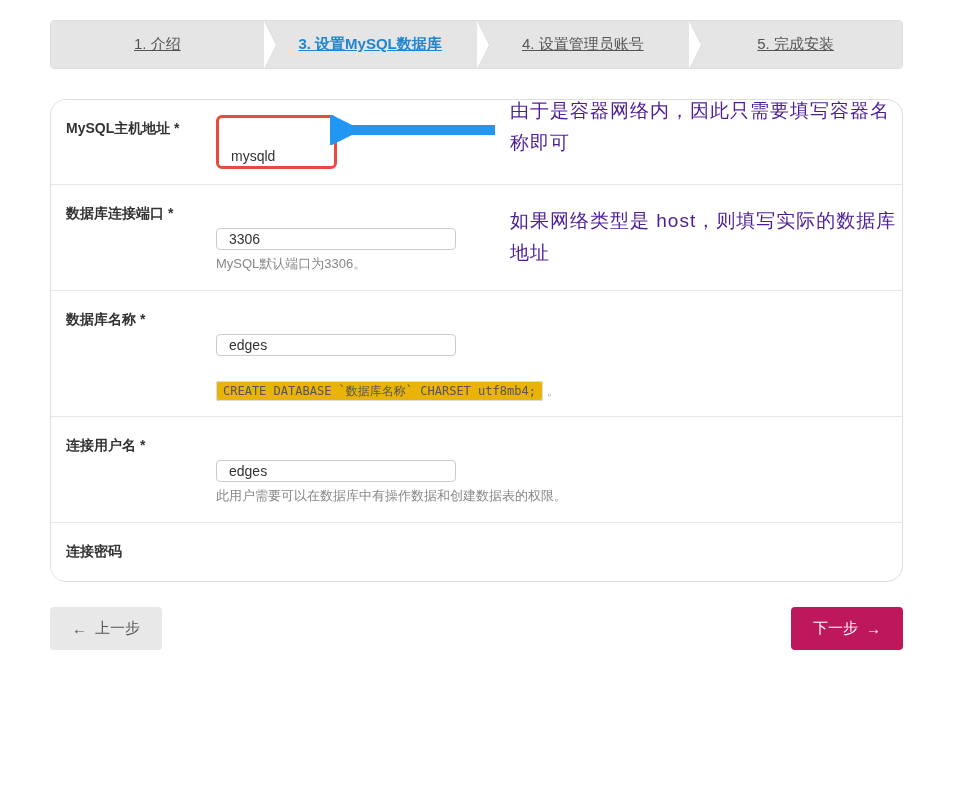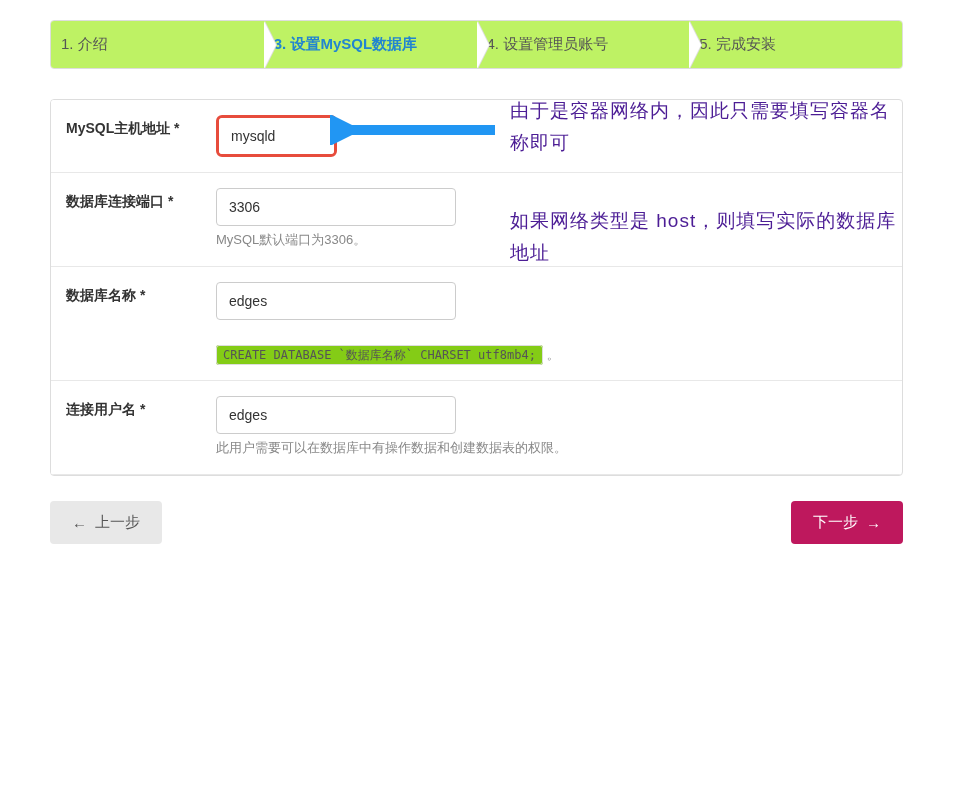--- a/index.html
+++ b/index.html
@@ -15,24 +15,26 @@
       display: flex;
       border: 1px solid #ddd;
       border-radius: 4px;
       overflow: hidden;
       margin-bottom: 30px;
       background: #fff;
     }
     .step {
       flex: 1;
       padding: 14px 10px;
+      text-align: center;
       font-size: 15px;
       color: #555;
       position: relative;
-      background: #bef264;
+      background: #e5e5e5;
+      text-decoration: underline;
     }
     .step:not(:last-child)::after {
       content: "";
       position: absolute;
       right: -12px;
       top: 0;
       width: 0;
       height: 0;
       border-top: 24px solid transparent;
       border-bottom: 24px solid transparent;
@@ -50,21 +52,21 @@
       border-bottom: 24px solid transparent;
       border-left: 12px solid #ddd;
       z-index: 1;
     }
     .step.active {
       color: #2185d0;
       font-weight: 600;
     }
     .form-container {
       border: 1px solid #ddd;
-      border-radius: 4px;
+      border-radius: 16px;
       overflow: hidden;
     }
     .form-row {
       display: flex;
       border-bottom: 1px solid #e8e8e8;
     }
     .form-row:last-child { border-bottom: none; }
     .form-label {
       width: 150px;
       padding: 20px 15px;
@@ -73,43 +75,44 @@
       color: #333;
       background: #fff;
     }
     .form-field {
       flex: 1;
       padding: 15px 15px;
       position: relative;
     }
     .form-input {
       width: 240px;
-      padding: 10px 12px;
+      padding: 2px 12px;
       border: 1px solid #ccc;
       border-radius: 4px;
       font-size: 14px;
       color: #333;
+      margin-top: 28px;
     }
     .form-input-highlight {
       border: 3px solid #e74c3c;
       border-radius: 6px;
       display: inline-block;
     }
     .form-input-highlight .form-input {
       border: none;
       width: 115px;
     }
     .help-text {
       font-size: 13px;
       color: #888;
       margin-top: 4px;
       line-height: 1.6;
     }
     .code-inline {
-      background: #84cc16;
+      background: #eab308;
       border: 1px solid #ddd;
       border-radius: 3px;
       padding: 2px 6px;
       font-family: monospace;
       font-size: 12px;
       color: #555;
     }
     .number-input-wrap {
       display: inline-flex;
       align-items: stretch;
@@ -237,20 +240,21 @@
 
   <div class="form-row">
     <div class="form-label">连接用户名 *</div>
     <div class="form-field">
       <input class="form-input" value="edges" style="">
       <div class="help-text">此用户需要可以在数据库中有操作数据和创建数据表的权限。</div>
     </div>
   </div>
 
   <div class="form-row">
+    <div class="form-label">连接密码</div>
   </div>
 
 
 </div>
 
 <div class="buttons">
   <button class="btn btn-prev">
     <span>←</span>
     <span>上一步</span>
   </button>

